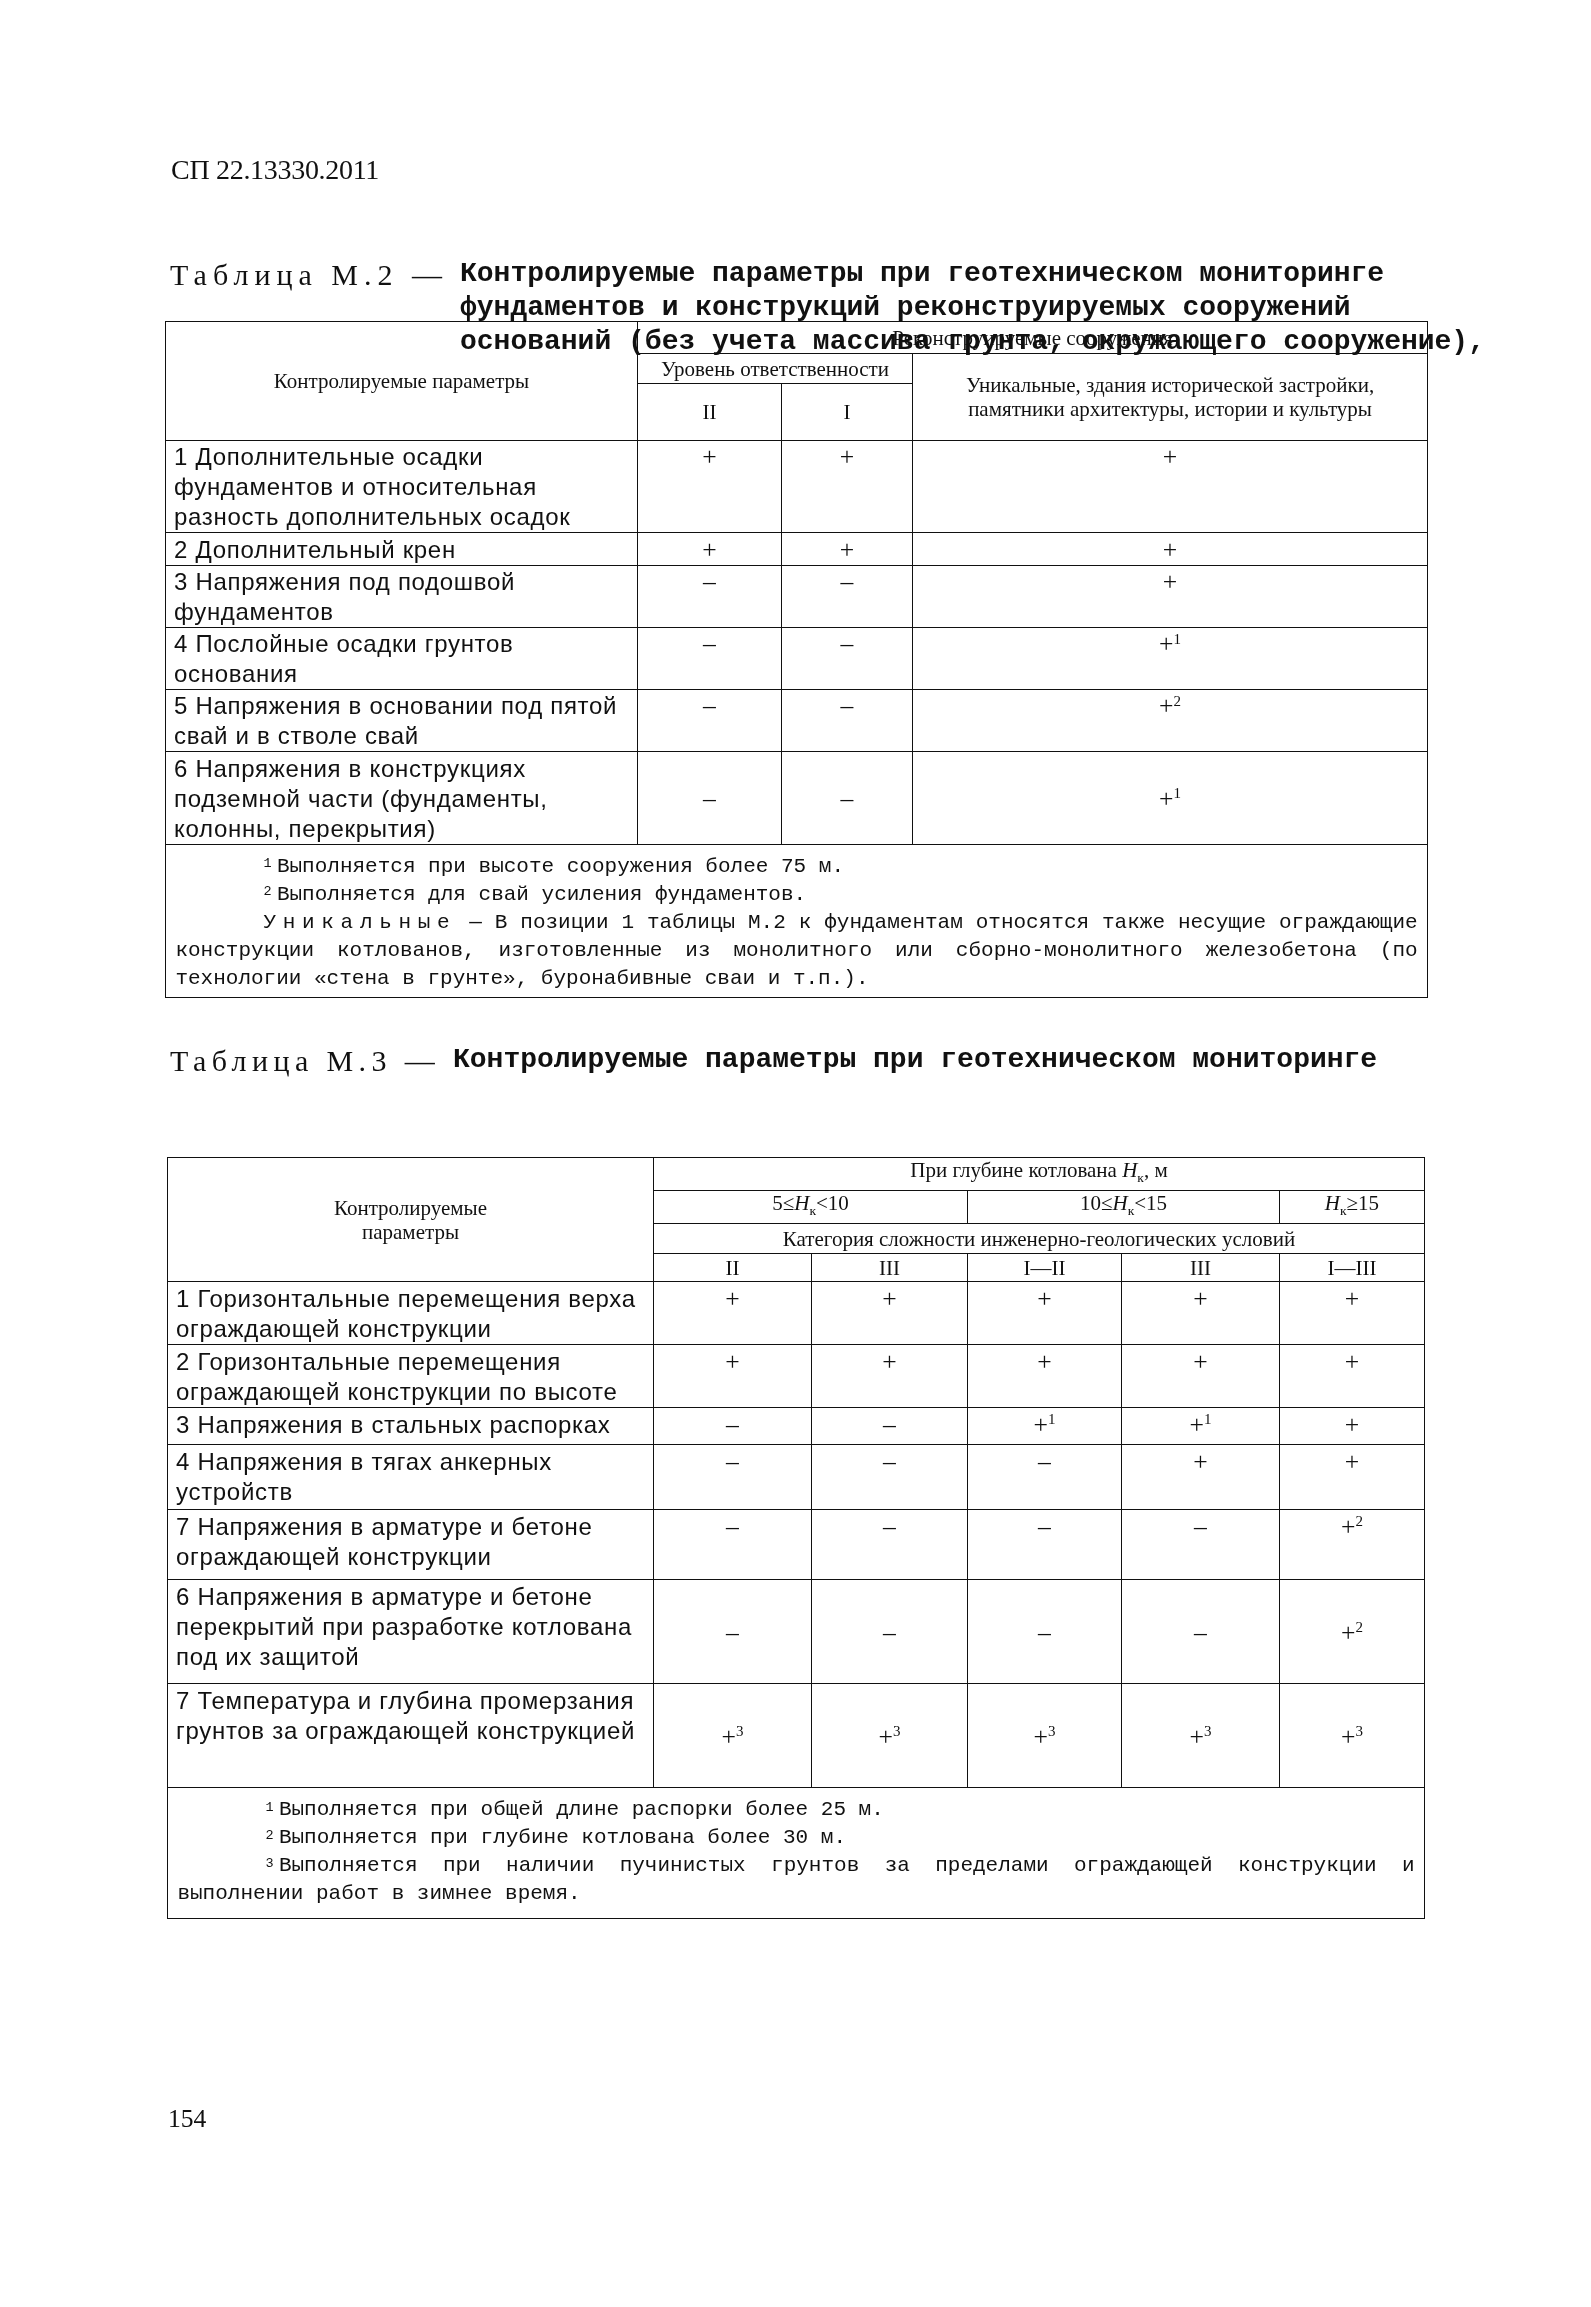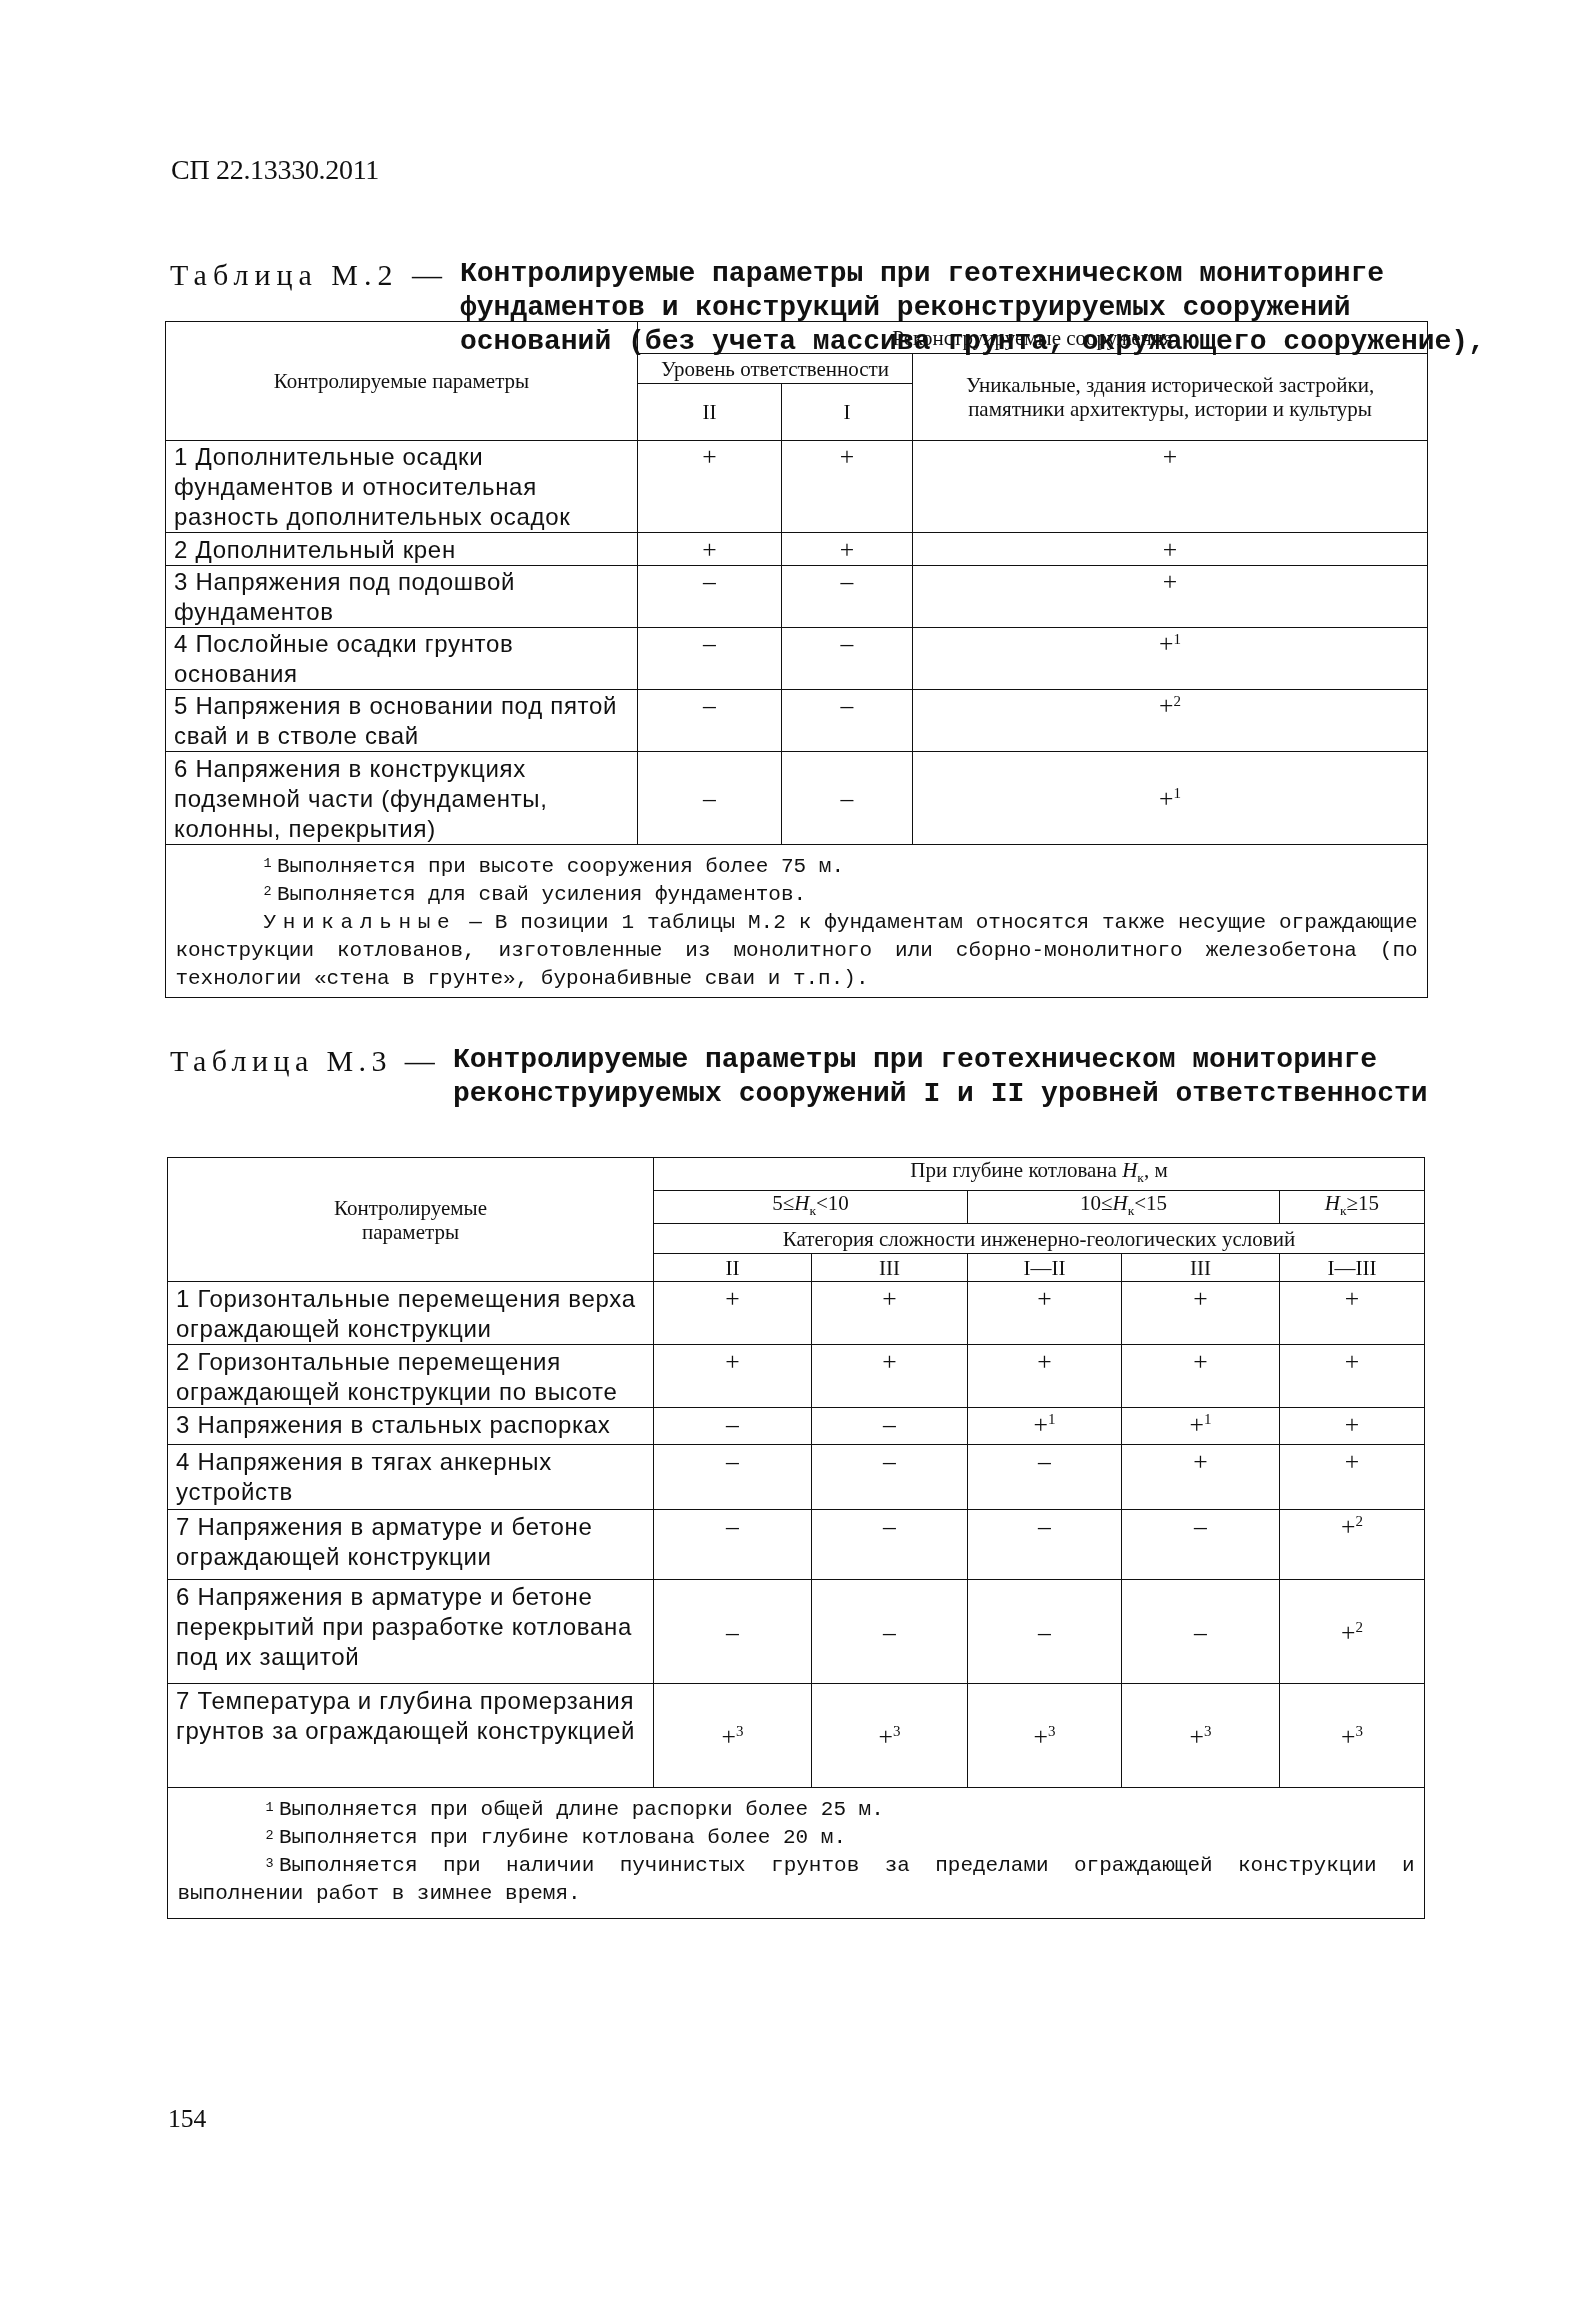--- a/index.html
+++ b/index.html
@@ -99,21 +99,20 @@
       <div class="fn"><sup>2</sup><span>Выполняется для свай усиления фундаментов.</span></div>
       <div class="note-para"><span class="note-lead">Уникальные</span><span> — В позиции 1 таблицы М.2 к фундаментам относятся также несущие ограждающие конструкции котлованов, изготовленные из монолитного или сборно-монолитного железобетона (по технологии «стена в грунте», буронабивные сваи и т.п.).</span></div>
     </td>
   </tr>
 </tbody>
   </table>
 
 <div class="abs tcap" style="left:170px; top:1044px; letter-spacing:5.4px;">Таблица М.3 —</div>
 <div class="abs" style="left:453px; top:1043px;">
   <div class="ttitle">Контролируемые параметры при геотехническом мониторинге</div>
-  <div class="ttitle">реконструируемых сооружений I и II уровней ответственности</div>
 </div>
 
 <table class="grid" style="left:167px; top:1157px; width:1257px;">
   <colgroup>
     <col style="width:486px">
       <col style="width:158px">
       <col style="width:156px">
       <col style="width:154px">
       <col style="width:158px">
       <col style="width:145px">
@@ -191,21 +190,21 @@
     <td class="param">7 Температура и глубина промерзания грунтов за ограждающей конструкцией</td>
     <td class="mark mid"><span>+</span><sup>3</sup></td>
     <td class="mark mid"><span>+</span><sup>3</sup></td>
     <td class="mark mid"><span>+</span><sup>3</sup></td>
     <td class="mark mid"><span>+</span><sup>3</sup></td>
     <td class="mark mid"><span>+</span><sup>3</sup></td>
   </tr>
   <tr style="height:131px">
     <td class="notes" colspan="6">
       <div class="fn"><sup>1</sup><span>Выполняется при общей длине распорки более 25 м.</span></div>
-      <div class="fn"><sup>2</sup><span>Выполняется при глубине котлована более 20 м.</span></div>
+      <div class="fn"><sup>2</sup><span>Выполняется при глубине котлована более 30 м.</span></div>
       <div class="note-para"><sup style="font-size:13.5px; vertical-align:top; position:relative; top:-2.7px; margin-right:5.4px;">3</sup><span>Выполняется при наличии пучинистых грунтов за пределами ограждающей конструкции и выполнении работ в зимнее время.</span></div>
     </td>
   </tr>
 </tbody>
   </table>
 
 <div class="abs page-num">154</div>
 
 
 </body></html>

